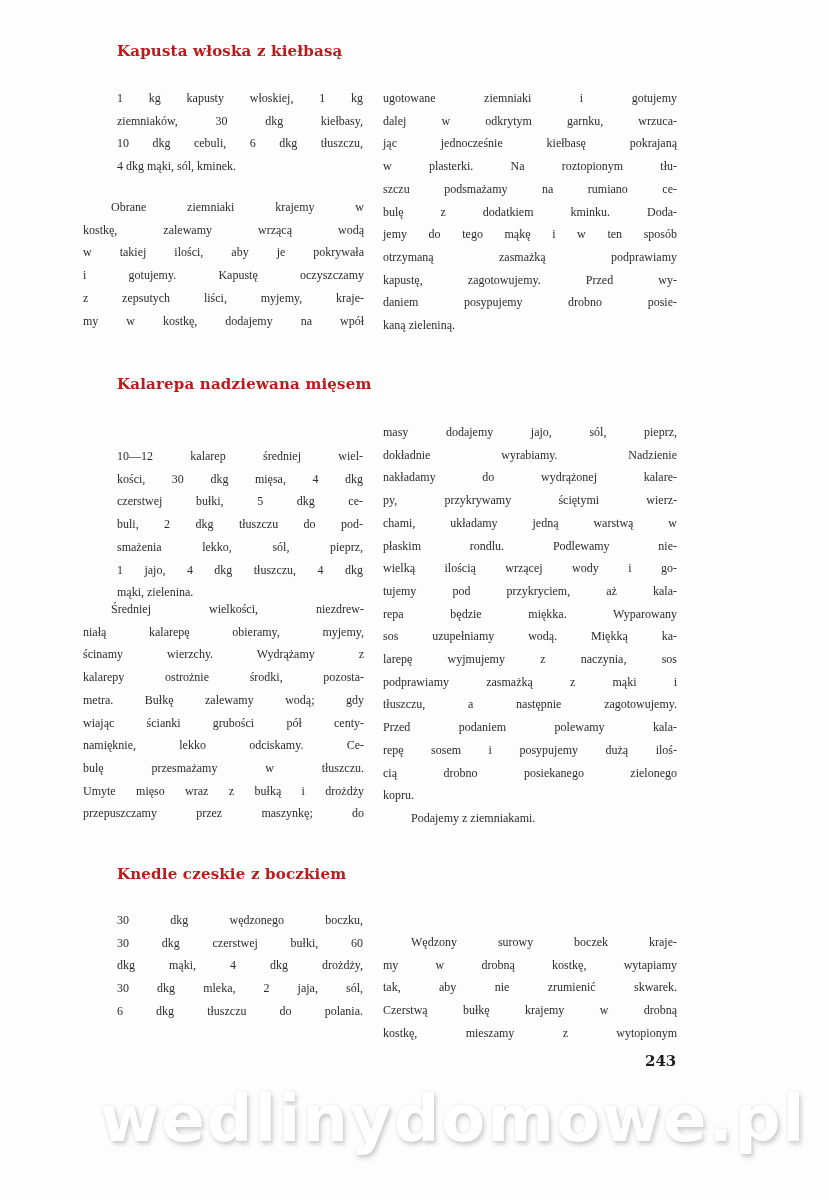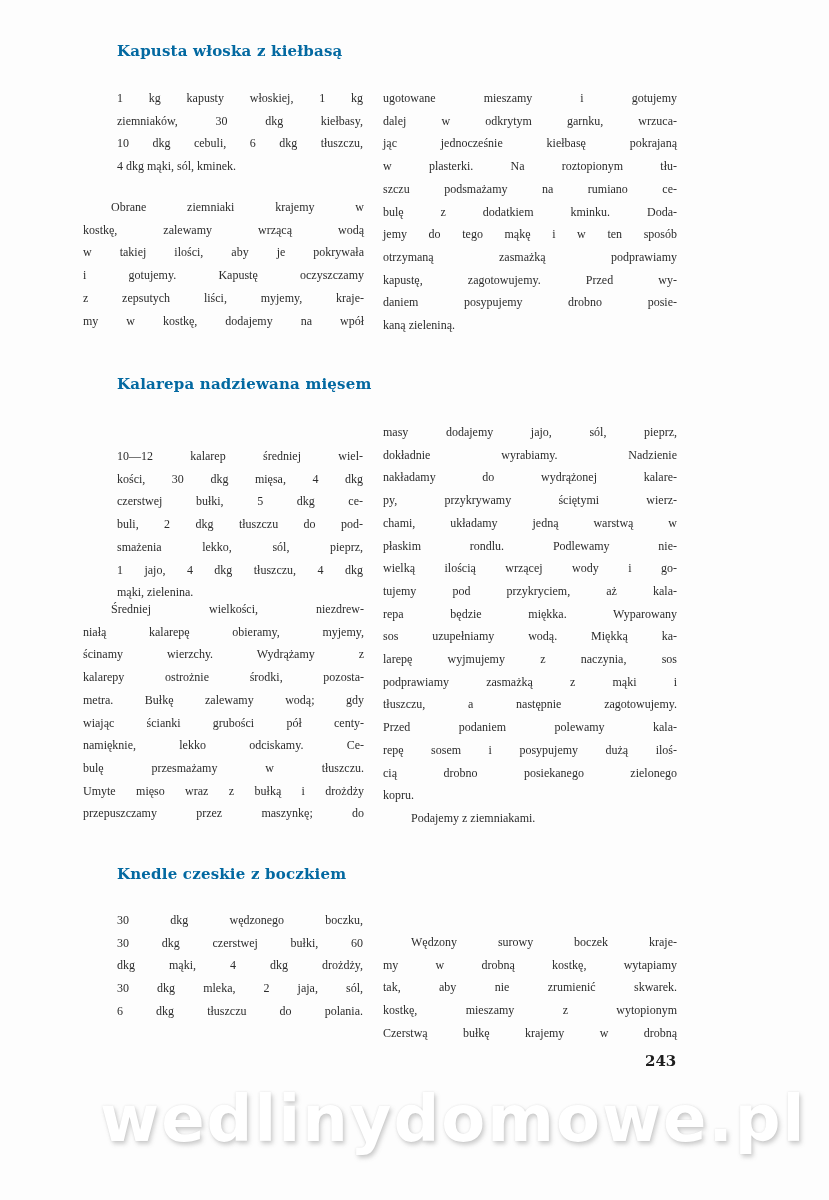--- a/index.html
+++ b/index.html
@@ -20,21 +20,21 @@
       left: 0; top: 0;
       width: 829px; height: 1200px;
       background: #fdfdfd;
     }
     .recipe-title {
       position: absolute;
       left: 117px;
       font-family: "DejaVu Serif", "Liberation Serif", serif;
       font-weight: bold;
       font-size: 15px;
-      color: #0369a1;
+      color: #b91c1c;
       letter-spacing: 0.2px;
       white-space: nowrap;
     }
     .col {
       position: absolute;
       font-family: "Liberation Serif", "DejaVu Serif", serif;
       font-size: 12px;
       line-height: 22.7px;
       color: #2c2c2c;
     }
@@ -95,21 +95,21 @@
   <div class="col left-col prose" style="top:196px;">
     <span class="line indent">Obrane ziemniaki krajemy w</span>
     <span class="line">kostkę, zalewamy wrzącą wodą</span>
     <span class="line">w takiej ilości, aby je pokrywała</span>
     <span class="line">i gotujemy. Kapustę oczyszczamy</span>
     <span class="line">z zepsutych liści, myjemy, kraje-</span>
     <span class="line">my w kostkę, dodajemy na wpół</span>
   </div>
 
   <div class="col right-col" style="top:87px;">
-    <span class="line">ugotowane mieszamy i gotujemy</span>
+    <span class="line">ugotowane ziemniaki i gotujemy</span>
     <span class="line">dalej w odkrytym garnku, wrzuca-</span>
     <span class="line">jąc jednocześnie kiełbasę pokrajaną</span>
     <span class="line">w plasterki. Na roztopionym tłu-</span>
     <span class="line">szczu podsmażamy na rumiano ce-</span>
     <span class="line">bulę z dodatkiem kminku. Doda-</span>
     <span class="line">jemy do tego mąkę i w ten sposób</span>
     <span class="line">otrzymaną zasmażką podprawiamy</span>
     <span class="line">kapustę, zagotowujemy. Przed wy-</span>
     <span class="line">daniem posypujemy drobno posie-</span>
     <span class="line last">kaną zieleniną.</span>
@@ -168,20 +168,20 @@
     <span class="line">30 dkg czerstwej bułki, 60</span>
     <span class="line">dkg mąki, 4 dkg drożdży,</span>
     <span class="line">30 dkg mleka, 2 jaja, sól,</span>
     <span class="line">6 dkg tłuszczu do polania.</span>
   </div>
 
   <div class="col right-col" style="top:931px;">
     <span class="line indent">Wędzony surowy boczek kraje-</span>
     <span class="line">my w drobną kostkę, wytapiamy</span>
     <span class="line">tak, aby nie zrumienić skwarek.</span>
+    <span class="line">Czerstwą bułkę krajemy w drobną</span>
     <span class="line">kostkę, mieszamy z wytopionym</span>
-    <span class="line">Czerstwą bułkę krajemy w drobną</span>
   </div>
 
   <div class="page-number">243</div>
   <div class="watermark">wedlinydomowe.pl</div>
 
 </div>
 
 </body></html>

